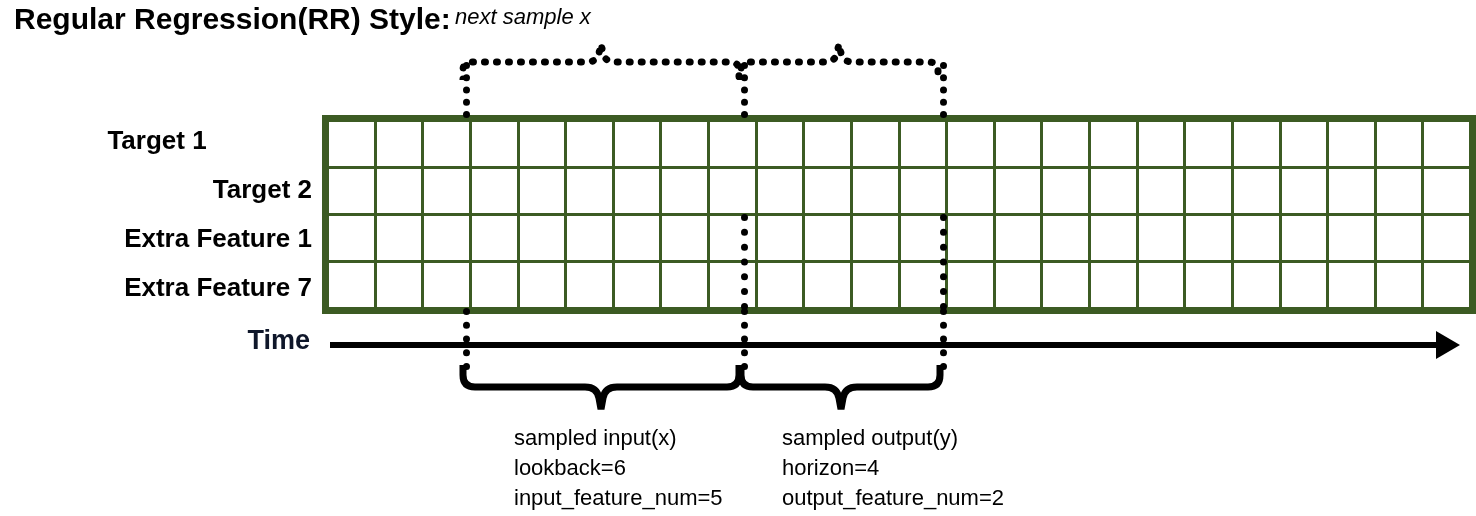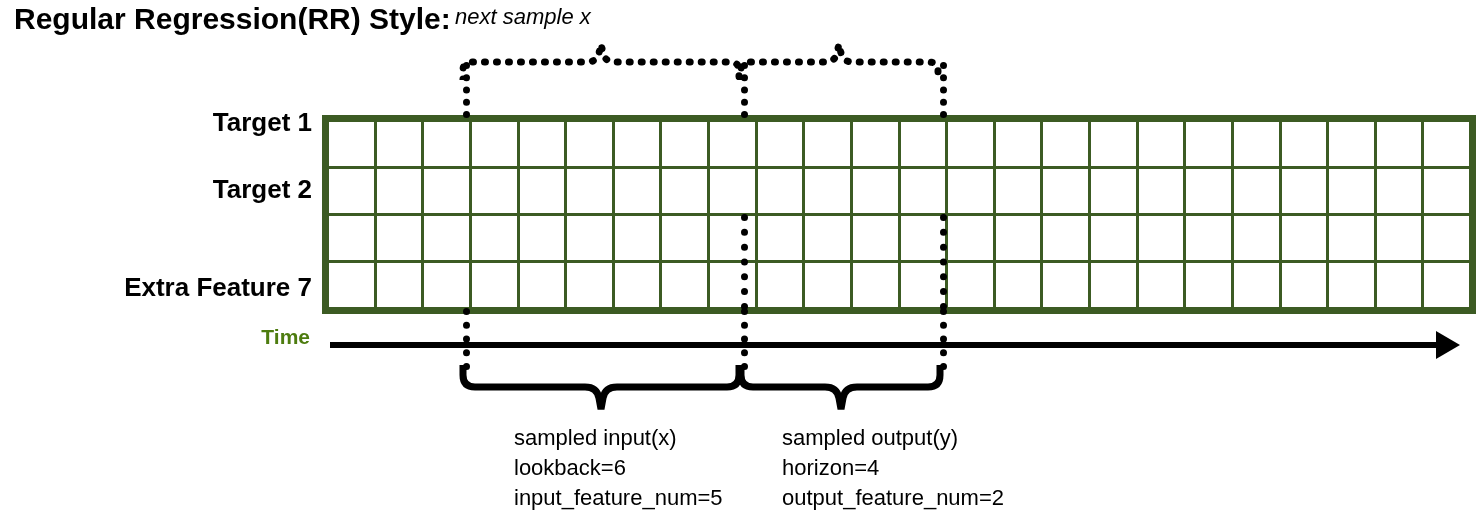--- a/index.html
+++ b/index.html
@@ -41,21 +41,21 @@
   .c-green{background:#6FAF4C;}
   .c-green-l{background:#C5E0B4;}
   .c-yellow{background:#FFC300;}
   .c-yellow-l{background:#FCE08D;}
   .c-blue{background:#2E75B6;}
   .c-orange{background:#C75B12;}
 
   
   .time-label{
     position:absolute;left:150px;top:325px;width:160px;text-align:right;
-    font-size:21px;font-weight:bold;color:#4d7c0f;
+    font-size:27px;font-weight:bold;color:#0f172a;
   }
   .time-axis{
     position:absolute;left:330px;top:342px;width:1110px;height:6px;
     background:#000;
   }
   .time-arrow{
     position:absolute;left:1436px;top:331px;
     width:0;height:0;
     border-top:14px solid transparent;
     border-bottom:14px solid transparent;
@@ -88,22 +88,23 @@
   }
 </style>
 </head>
 <body>
 
 <div id="stage">
 
   <div class="title">Regular Regression(RR) Style:</div>
 
   <div class="labels-col">
-    <div class="row-label" style="top:107px;">Target 1</div>
+    <div class="row-label" style="top:125px;text-align:center;">Target 1</div>
     <div class="row-label" style="top:174px;">Target 2</div>
+    <div class="row-label" style="top:223px;">Extra Feature 1</div>
     <div class="row-label" style="top:272px;">Extra Feature 7</div>
   </div>
 
   <div class="grid">
     <table>
       <tbody id="grid-body">
           <tr>
             <td class="c-white"></td>
             <td class="c-white"></td>
             <td class="c-white"></td>

